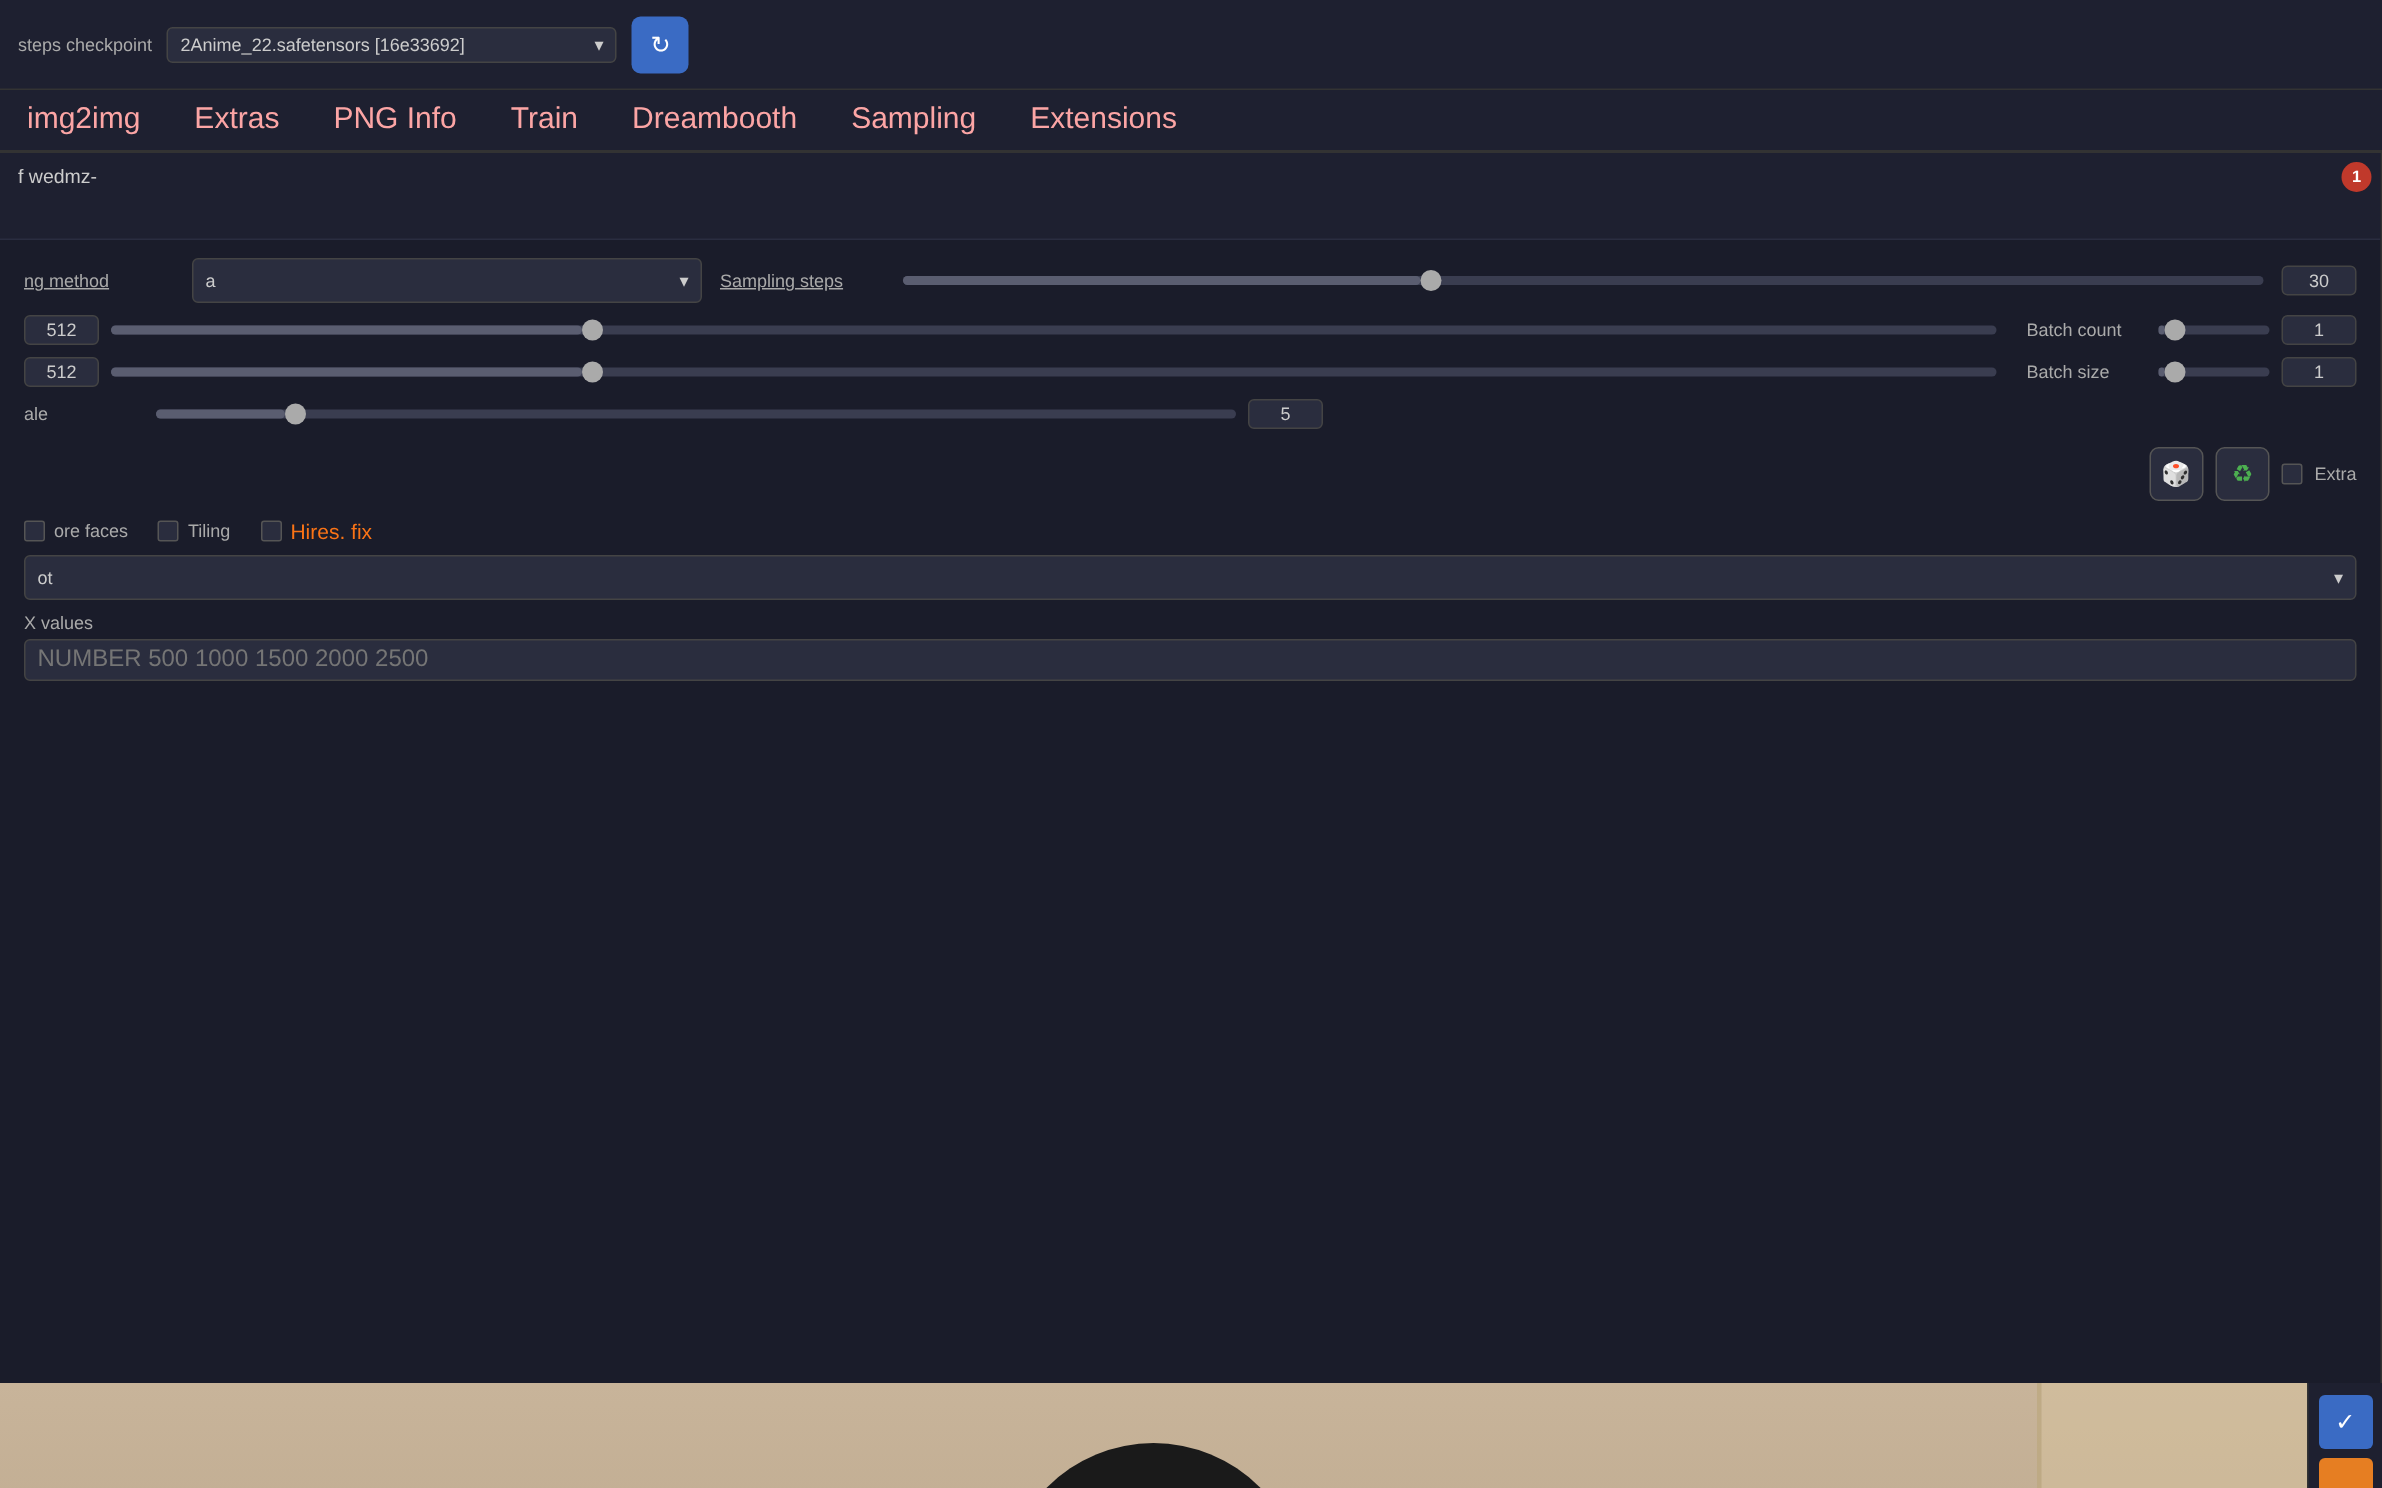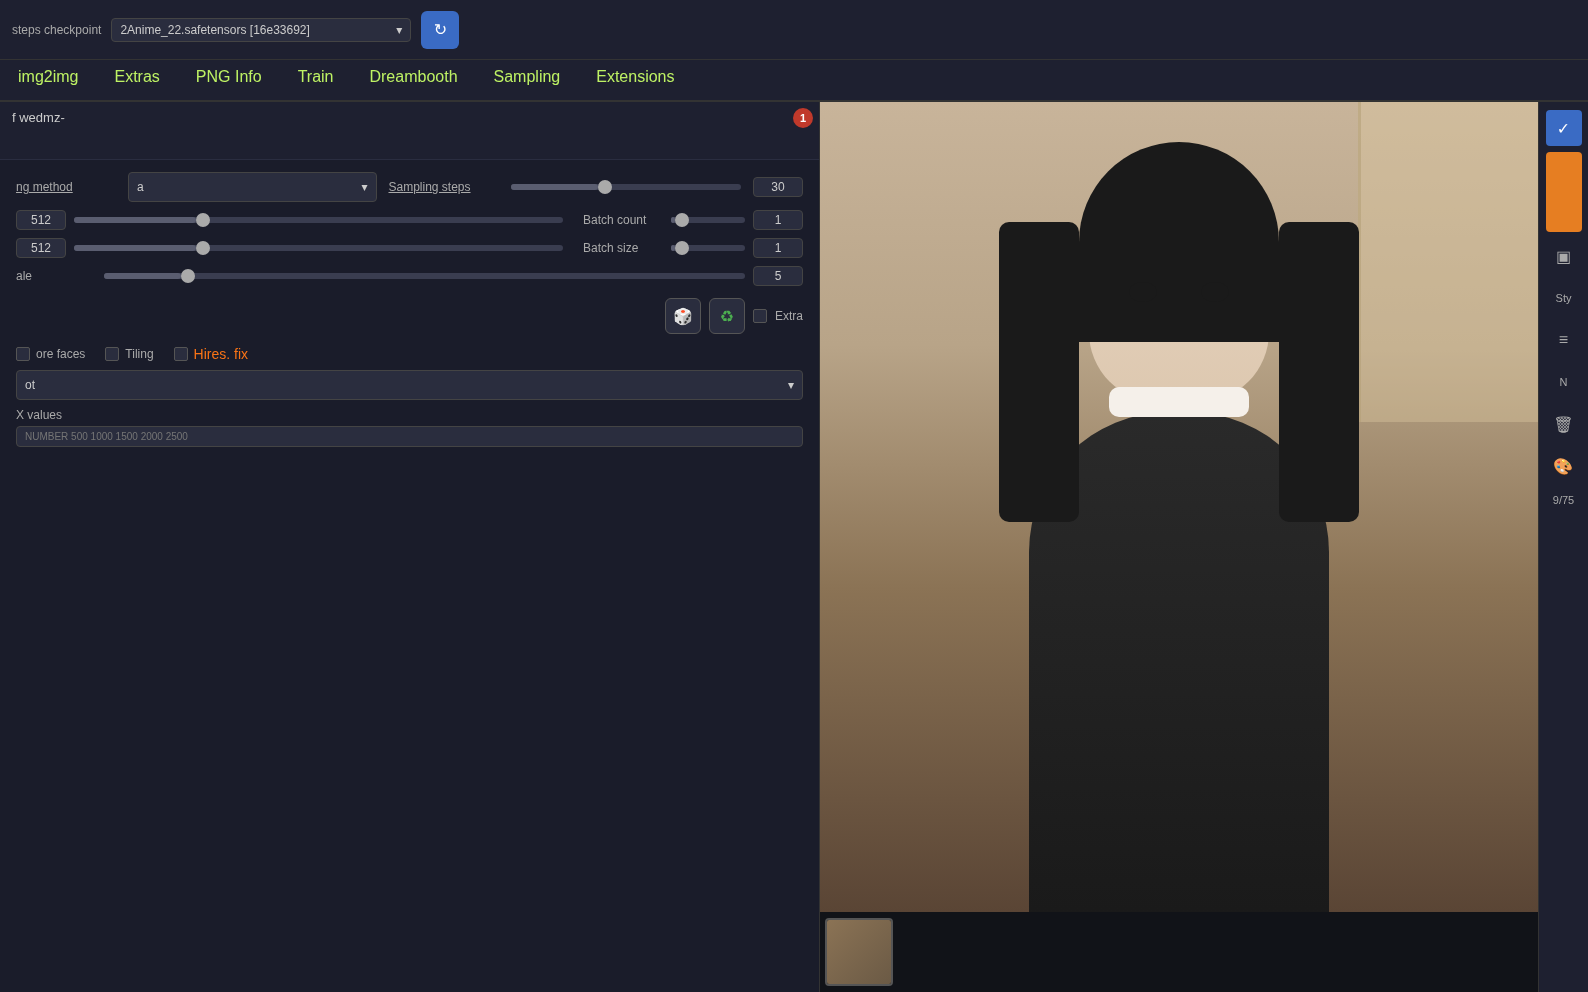--- a/index.html
+++ b/index.html
@@ -59,30 +59,31 @@
       background: #1e2030;
       display: flex;
       gap: 0;
       border-bottom: 2px solid #333;
       padding-left: 0;
       height: 42px;
     }
     .nav-tab {
       padding: 8px 18px;
       cursor: pointer;
-      color: #bef264;
-      font-size: 16px;
+      color: #fca5a5;
+      font-size: 20px;
       border-bottom: 2px solid transparent;
       margin-bottom: -2px;
     }
 
     
     .main-content {
       display: flex;
       height: calc(992px - 60px - 42px);
+      flex-direction: column;
     }
 
     
     .left-panel {
       flex: 0 0 820px;
       background: #1a1c2a;
       display: flex;
       flex-direction: column;
       border-right: 1px solid #333;
       overflow: hidden;
@@ -282,21 +283,21 @@
     .x-values-label {
       color: #aaa;
       font-size: 12px;
     }
     .x-values-input {
       background: #2a2d3e;
       border: 1px solid #444;
       color: #ccc;
       padding: 4px 8px;
       border-radius: 4px;
-      font-size: 10px;
+      font-size: 16px;
       width: 100%;
     }
 
     
     .right-panel {
       flex: 1;
       background: #16181f;
       display: flex;
       flex-direction: column;
       position: relative;

